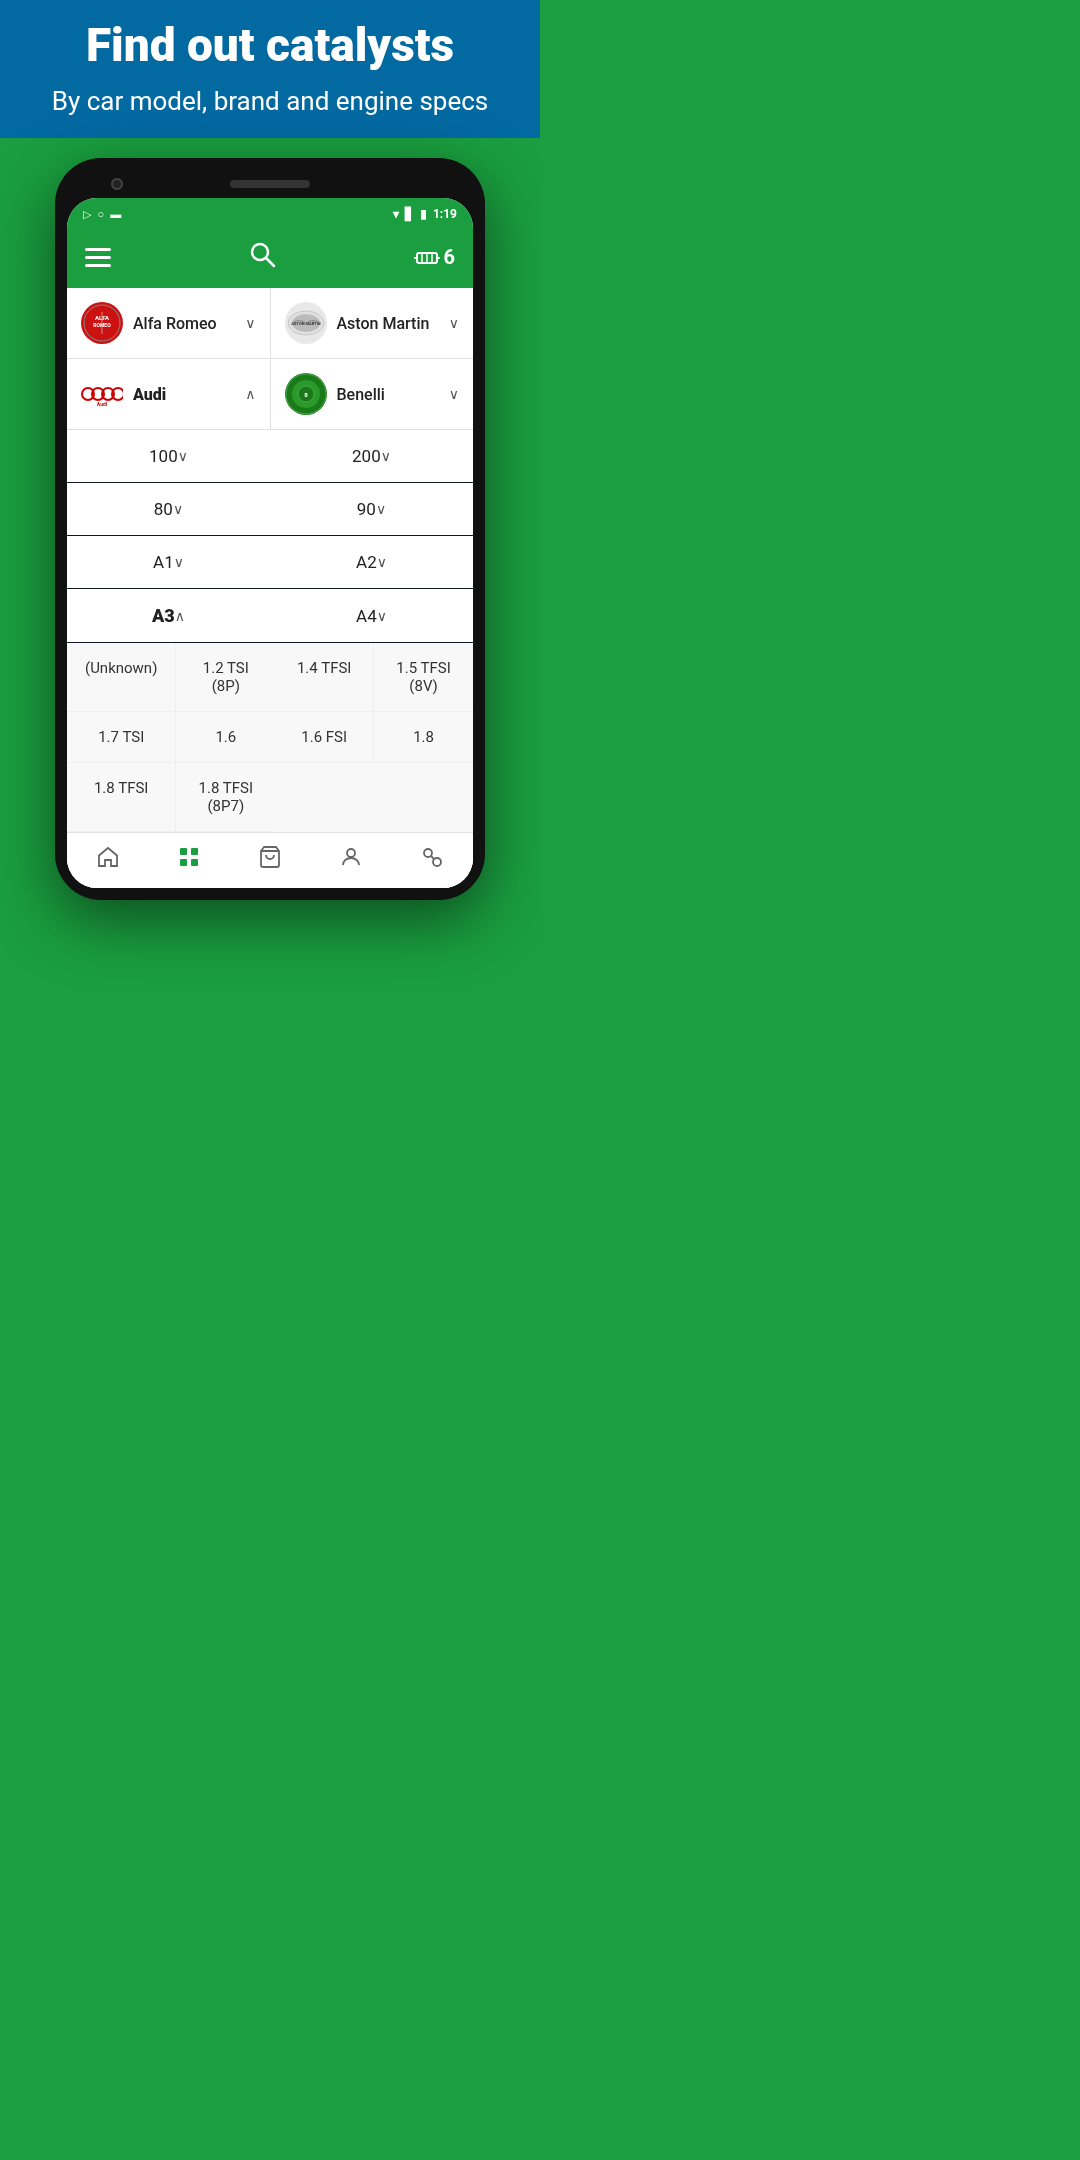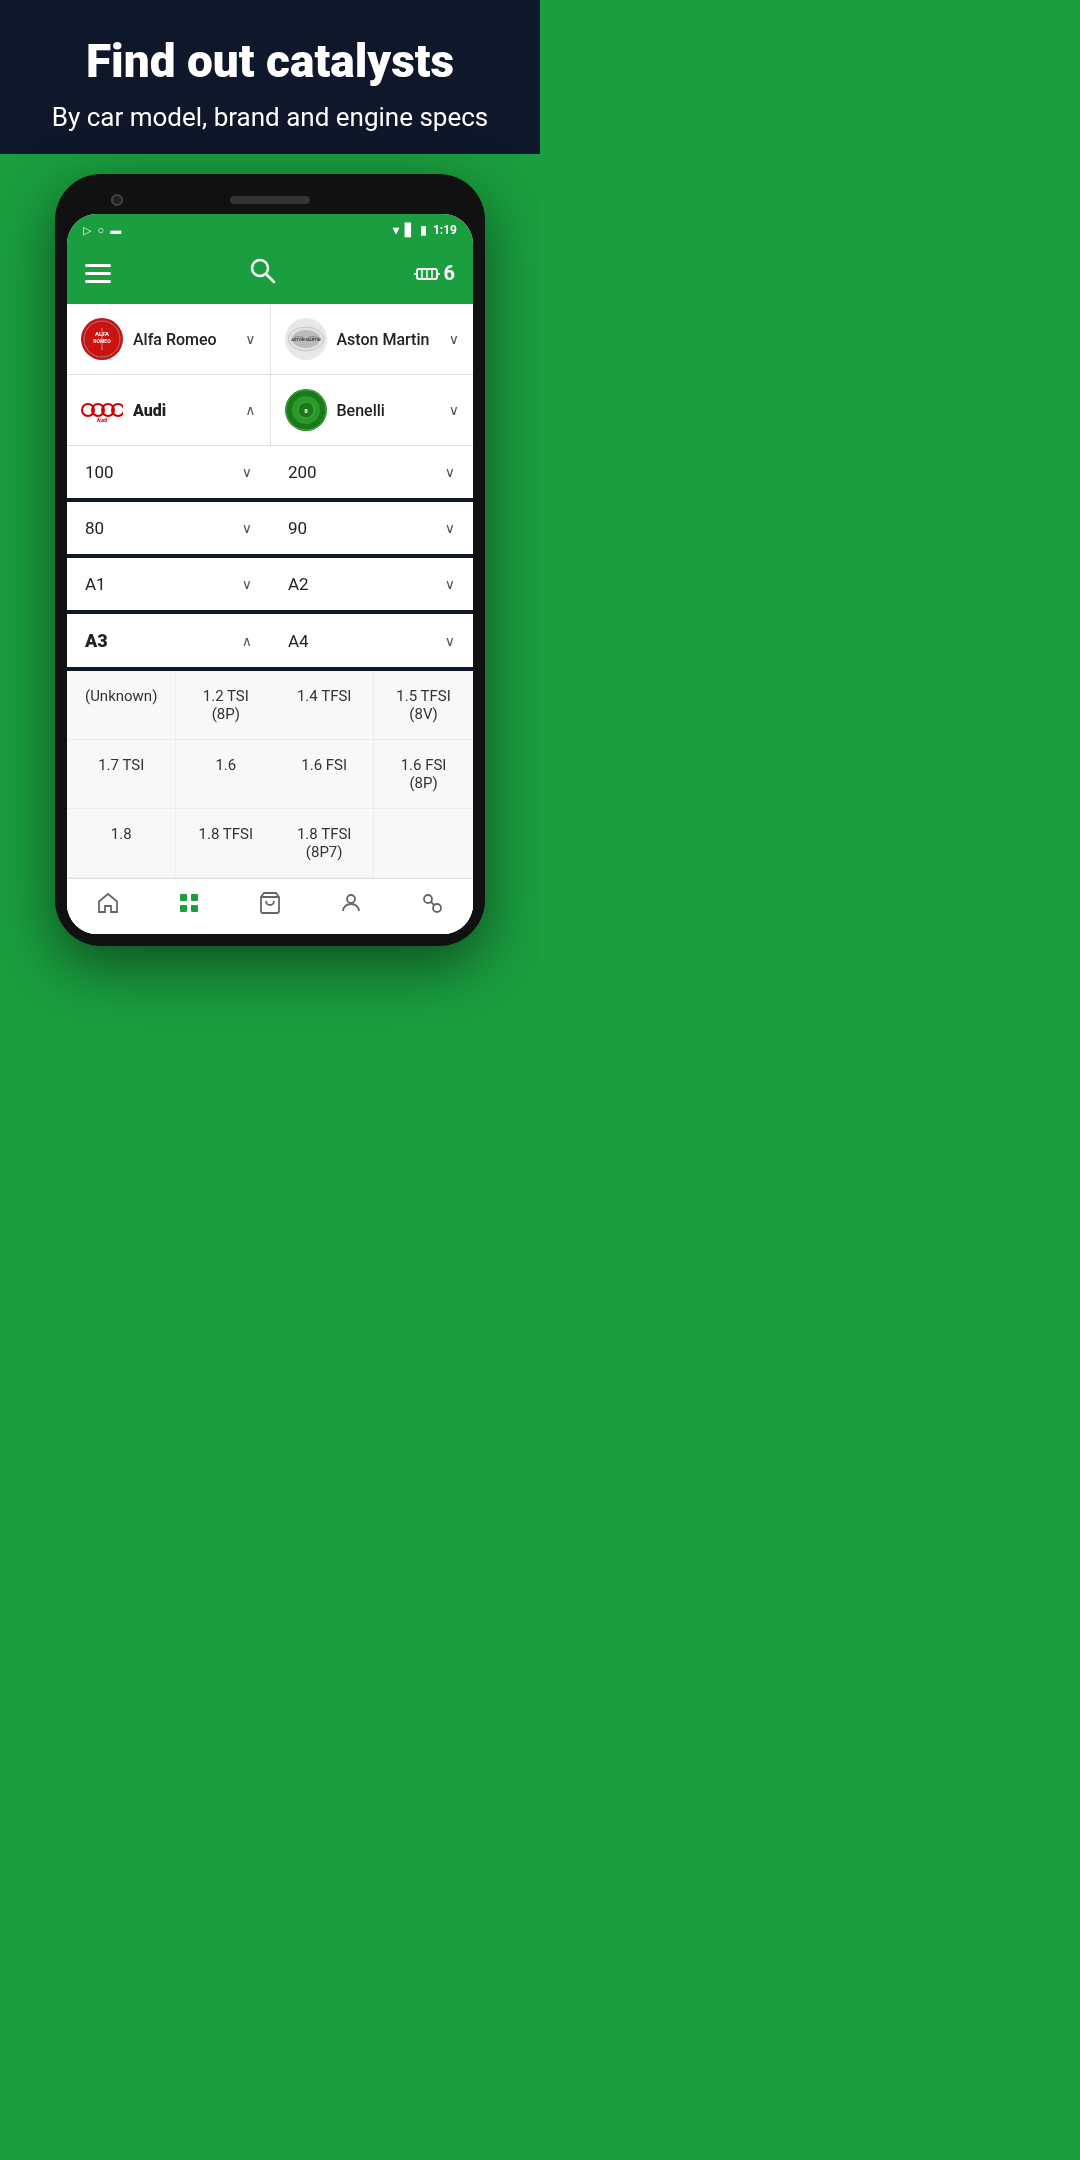--- a/index.html
+++ b/index.html
@@ -7,23 +7,23 @@
     body {
       width: 540px;
       min-height: 1080px;
       background: #1a9e3f;
       font-family: 'Roboto', Arial, sans-serif;
       overflow-x: hidden;
     }
 
     
     .hero {
-      background: #0f172a;
+      background: #0369a1;
       text-align: center;
-      padding: 36px 40px 20px 40px;
+      padding: 20px 40px 20px 40px;
       position: relative;
     }
     .hero-title {
       color: white;
       font-size: 46px;
       font-weight: 900;
       line-height: 1.1;
       margin-bottom: 14px;
     }
     .hero-subtitle {
@@ -191,23 +191,23 @@
 
     
     .model-grid {
       display: grid;
       grid-template-columns: 1fr 1fr;
       background: white;
     }
     .model-item {
       display: flex;
       align-items: center;
-      justify-content: space-between;
+      justify-content: center;
       padding: 16px 18px;
-      border-bottom: 4px solid #0f172a;
+      border-bottom: 1px solid #0f172a;
       cursor: pointer;
     }
     .model-item.bold-row .model-name {
       font-weight: 900;
       font-size: 18px;
     }
     .model-item .model-name {
       font-size: 17px;
       color: #222;
       font-weight: 400;
@@ -472,21 +472,20 @@
 
             <div class="engine-item">1.2 TSI (8P)</div>
             <div class="engine-item">1.4 TFSI</div>
 
             <div class="engine-item">1.5 TFSI (8V)</div>
             <div class="engine-item">1.7 TSI</div>
 
             <div class="engine-item">1.6</div>
             <div class="engine-item">1.6 FSI</div>
 
-            <div class="engine-item">1.6 FSI (8P)</div>
             <div class="engine-item">1.8</div>
 
             <div class="engine-item">1.8 TFSI</div>
             <div class="engine-item">1.8 TFSI (8P7)</div>
           </div>
 
         </div>
 
         <div class="bottom-nav">
           <div class="nav-item">

